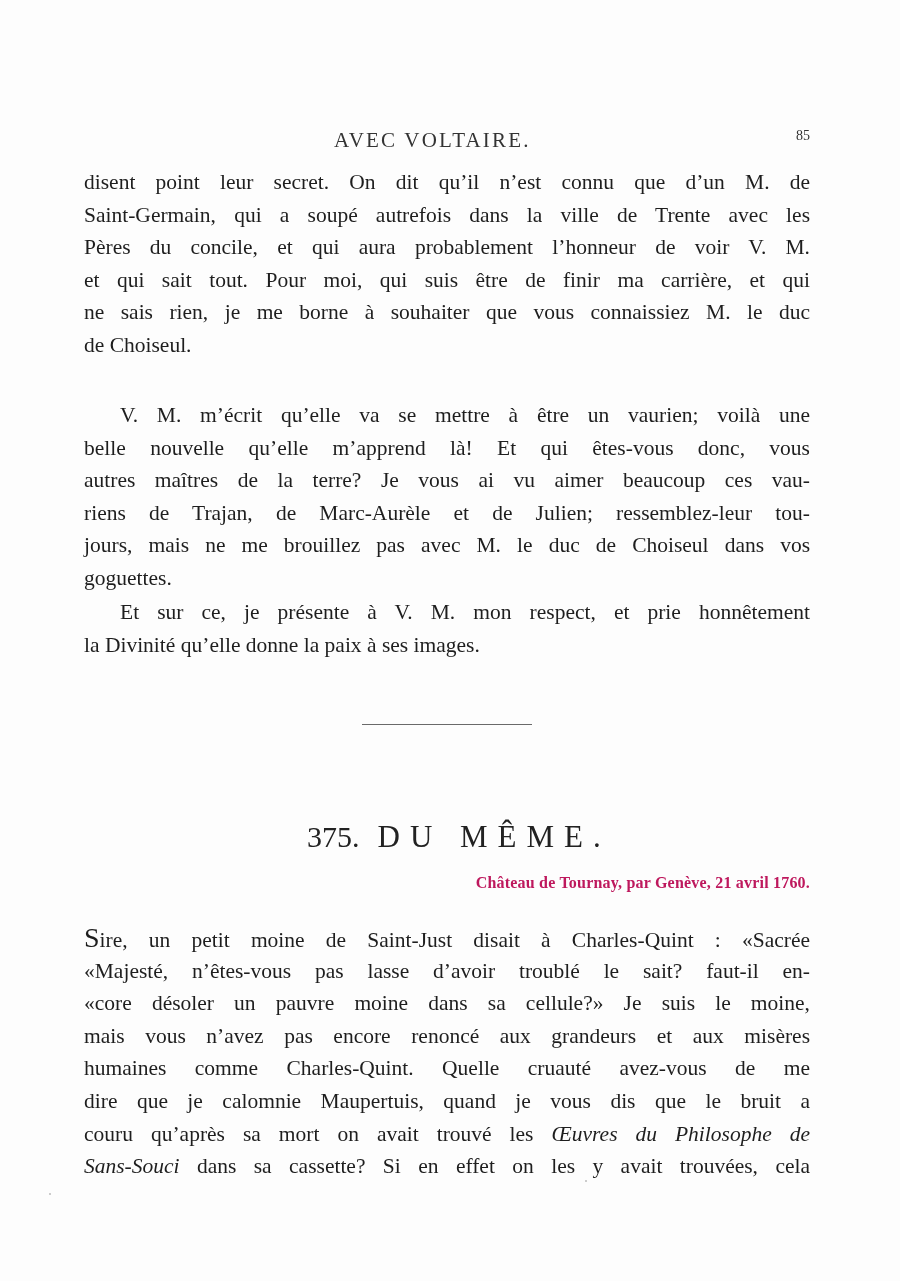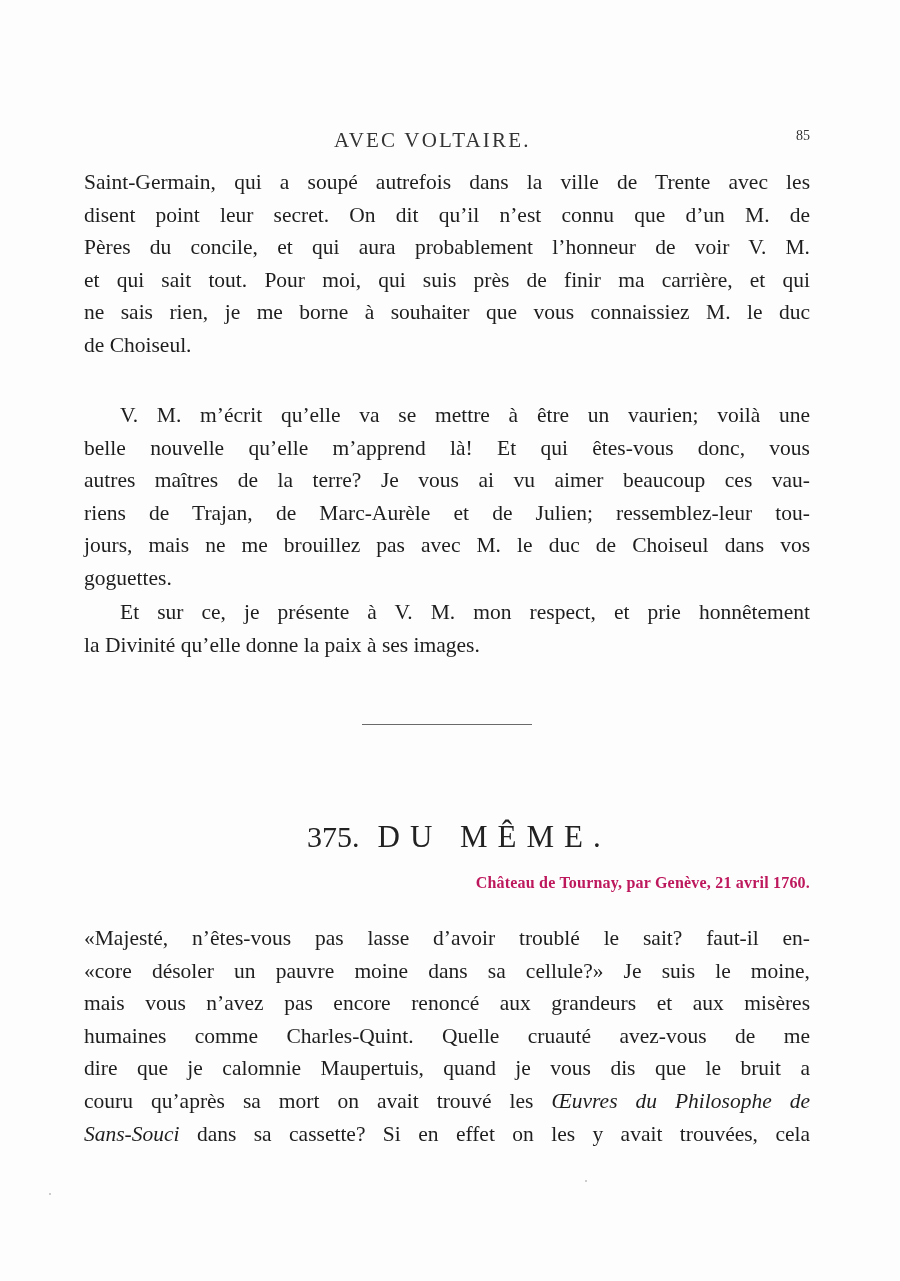--- a/index.html
+++ b/index.html
@@ -119,24 +119,24 @@
 <body>
 
 <div class="page">
 
   <div class="running-head">
     <span class="running-title">AVEC VOLTAIRE.</span>
     <span class="page-number">85</span>
   </div>
 
   <div class="text-block block-1">
+    <span class="line">disent point leur secret. On dit qu’il n’est connu que d’un M. de</span>
     <span class="line">Saint-Germain, qui a soupé autrefois dans la ville de Trente avec les</span>
-    <span class="line">disent point leur secret. On dit qu’il n’est connu que d’un M. de</span>
     <span class="line">Pères du concile, et qui aura probablement l’honneur de voir V. M.</span>
-    <span class="line">et qui sait tout. Pour moi, qui suis près de finir ma carrière, et qui</span>
+    <span class="line">et qui sait tout. Pour moi, qui suis être de finir ma carrière, et qui</span>
     <span class="line">ne sais rien, je me borne à souhaiter que vous connaissiez M. le duc</span>
     <span class="line last">de Choiseul.</span>
   </div>
 
   <div class="text-block block-2">
     <span class="line indent">V. M. m’écrit qu’elle va se mettre à être un vaurien; voilà une</span>
     <span class="line">belle nouvelle qu’elle m’apprend là! Et qui êtes-vous donc, vous</span>
     <span class="line">autres maîtres de la terre? Je vous ai vu aimer beaucoup ces vau-</span>
     <span class="line">riens de Trajan, de Marc-Aurèle et de Julien; ressemblez-leur tou-</span>
     <span class="line">jours, mais ne me brouillez pas avec M. le duc de Choiseul dans vos</span>
@@ -150,20 +150,21 @@
 
   <div class="divider"></div>
 
   <div class="letter-heading">
     <span class="letter-number">375.</span><span class="letter-title">DU MÊME.</span>
   </div>
 
   <div class="dateline">Château de Tournay, par Genève, 21 avril 1760.</div>
 
   <div class="text-block block-4">
+    <span class="line"><span class="dropcap">S</span><span>ire, un petit moine de Saint-Just disait à Charles-Quint : «Sacrée</span></span>
     <span class="line">«Majesté, n’êtes-vous pas lasse d’avoir troublé le sait? faut-il en-</span>
     <span class="line">«core désoler un pauvre moine dans sa cellule?» Je suis le moine,</span>
     <span class="line">mais vous n’avez pas encore renoncé aux grandeurs et aux misères</span>
     <span class="line">humaines comme Charles-Quint. Quelle cruauté avez-vous de me</span>
     <span class="line">dire que je calomnie Maupertuis, quand je vous dis que le bruit a</span>
     <span class="line"><span>couru qu’après sa mort on avait trouvé les </span><em>Œuvres du Philosophe de</em></span>
     <span class="line"><em>Sans-Souci</em><span> dans sa cassette? Si en effet on les y avait trouvées, cela</span></span>
   </div>
 
   <span class="speck" style="left:49px; top:1193px;"></span>

